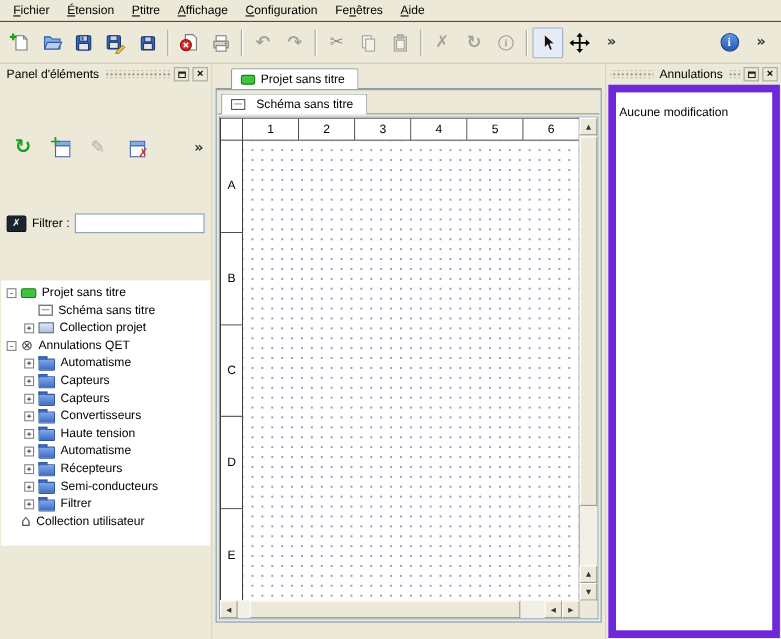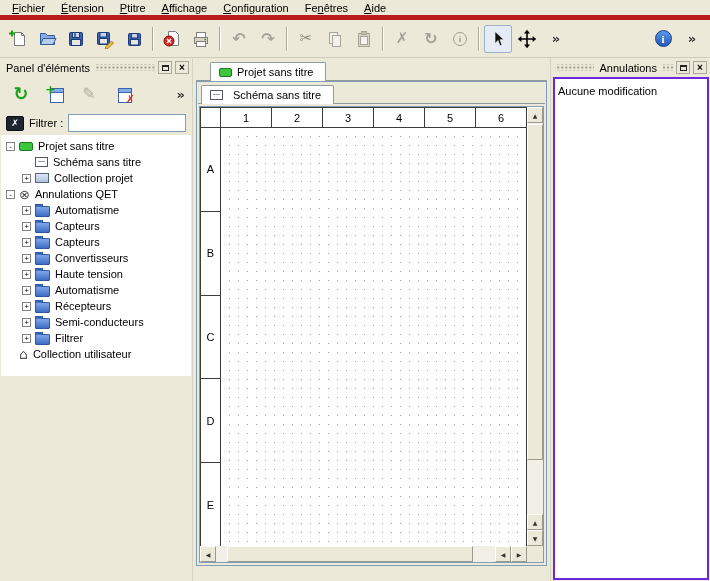--- a/index.html
+++ b/index.html
@@ -1,42 +1,42 @@
 <!DOCTYPE html>
 <html><head>
 <meta charset="utf-8">
 <style>
   * { box-sizing: border-box; margin: 0; padding: 0; }
   html,body { width:710px; height:581px; overflow:hidden; }
   body { font-family:"Liberation Sans", sans-serif; font-size:11px; color:#000; background:#ece9d8; }
   #app { width:710px; height:581px; display:flex; flex-direction:column; background:#ece9d8; }
 
   
-  .menubar { height:20px; display:flex; align-items:center; padding-left:4px; background:#ece9d8; border-bottom:5px solid #b91c1c; }
+  .menubar { height:20px; display:flex; align-items:center; padding-left:4px; background:#ece9d8; border-bottom:1px solid #b91c1c; }
   .menu-item { padding:2px 8px; cursor:default; }
   .menu-item .mn { text-decoration:underline; }
 
   
   .toolbar { height:38px; display:flex; align-items:center; padding:2px 4px; gap:1px; border-bottom:1px solid #cfcbbb; }
   .tbtn { width:28px; height:28px; display:flex; align-items:center; justify-content:center; border:1px solid transparent; border-radius:2px; flex:none; }
   .tbtn.pressed { border:1px solid #9db0cc; background:#e6ecf5; }
   .sep { width:2px; height:24px; margin:0 3px; border-left:1px solid #aca899; border-right:1px solid #ffffff; flex:none; }
   .g { font-family:"DejaVu Sans", sans-serif; line-height:1; }
   .g-undo,.g-redo { font-size:16px; color:#a6a298; font-weight:bold; }
   .g-cut { font-size:15px; color:#8f8b80; }
   .g-del { font-size:15px; color:#a6a298; font-weight:bold; }
   .g-rot { font-size:16px; color:#a6a298; font-weight:bold; }
   .g-ov { font-size:13px; color:#333; font-weight:bold; }
   .ico-info-gray { width:14px; height:14px; border-radius:50%; border:1px solid #a09c90; color:#a09c90; font:bold 9px "Liberation Serif", serif; display:flex; align-items:center; justify-content:center; }
   .ico-about { width:17px; height:17px; border-radius:50%; background:linear-gradient(#5a9ae8,#2458b8); border:1px solid #1a3f8a; color:#fff; font:bold 11px "Liberation Serif", serif; display:flex; align-items:center; justify-content:center; }
   .spacer-flex { flex:1; }
 
   
   .main { flex:1; display:flex; overflow:hidden; }
-  .dock-left { width:193px; flex:none; display:flex; flex-direction:column; padding:2px 1px 0 1px; border-right:1px solid #d8d4c4; }
+  .dock-left { width:193px; flex:none; display:flex; flex-direction:column; padding:2px 1px 0 1px; border-right:1px solid #d8d4c4;gap:40px; }
   .dock-right { width:160px; flex:none; display:flex; flex-direction:column; padding:2px 1px 1px 2px; border-left:1px solid #d8d4c4; }
 
   .dock-title { height:15px; display:flex; align-items:center; gap:3px; padding:0 2px; margin-bottom:2px; }
   .dock-title-text { padding:0 3px; white-space:nowrap; }
   .grip-dots { flex:1; height:7px; align-self:center; background-image:radial-gradient(#a29e8e 1px, transparent 1.2px); background-size:4px 4px; background-position:center; }
   .grip-dots.small { flex:0 0 10px; }
   .dock-btn { width:14px; height:13px; flex:none; display:flex; align-items:center; justify-content:center; background:#ece9d8; border:1px solid #aca899; }
   .float-glyph { width:7px; height:6px; border:1px solid #222; border-top:2px solid #222; }
   .close-glyph { font-size:10px; font-weight:bold; line-height:1; }
 
@@ -98,21 +98,21 @@
   .vscroll { position:absolute; top:0; right:0; bottom:16px; width:16px; display:flex; flex-direction:column; background:#f2f0e6; }
   .hscroll { position:absolute; left:0; bottom:0; right:16px; height:16px; display:flex; background:#f2f0e6; }
   .sb-btn { width:16px; height:16px; flex:none; background:#ece9d8; border:1px solid; border-color:#fff #9d9a8d #9d9a8d #fff; display:flex; align-items:center; justify-content:center; font-size:6px; color:#333; font-family:"DejaVu Sans",sans-serif; }
   .v-track { flex:1; position:relative; }
   .v-thumb { position:absolute; top:1px; left:0; width:16px; height:86%; background:#ece9d8; border:1px solid; border-color:#fff #9d9a8d #9d9a8d #fff; }
   .h-track { flex:1; position:relative; }
   .h-thumb { position:absolute; left:4%; top:0; height:16px; width:88%; background:#ece9d8; border:1px solid; border-color:#fff #9d9a8d #9d9a8d #fff; }
   .sb-corner { position:absolute; right:0; bottom:0; width:16px; height:16px; background:#ece9d8; }
 
   
-  .undo-list { flex:1; background:#fff; border:2px solid #6d28d9; padding:6px 3px; overflow:hidden; }
+  .undo-list { flex:1; background:#fff; border:7px solid #6d28d9; padding:12px 3px; overflow:hidden; }
 
   svg { display:block; }
 </style>
 </head>
 <body>
 
 <div id="app">
 
   <div class="menubar">
     <span class="menu-item"><span></span><span class="mn">F</span><span>ichier</span></span>

